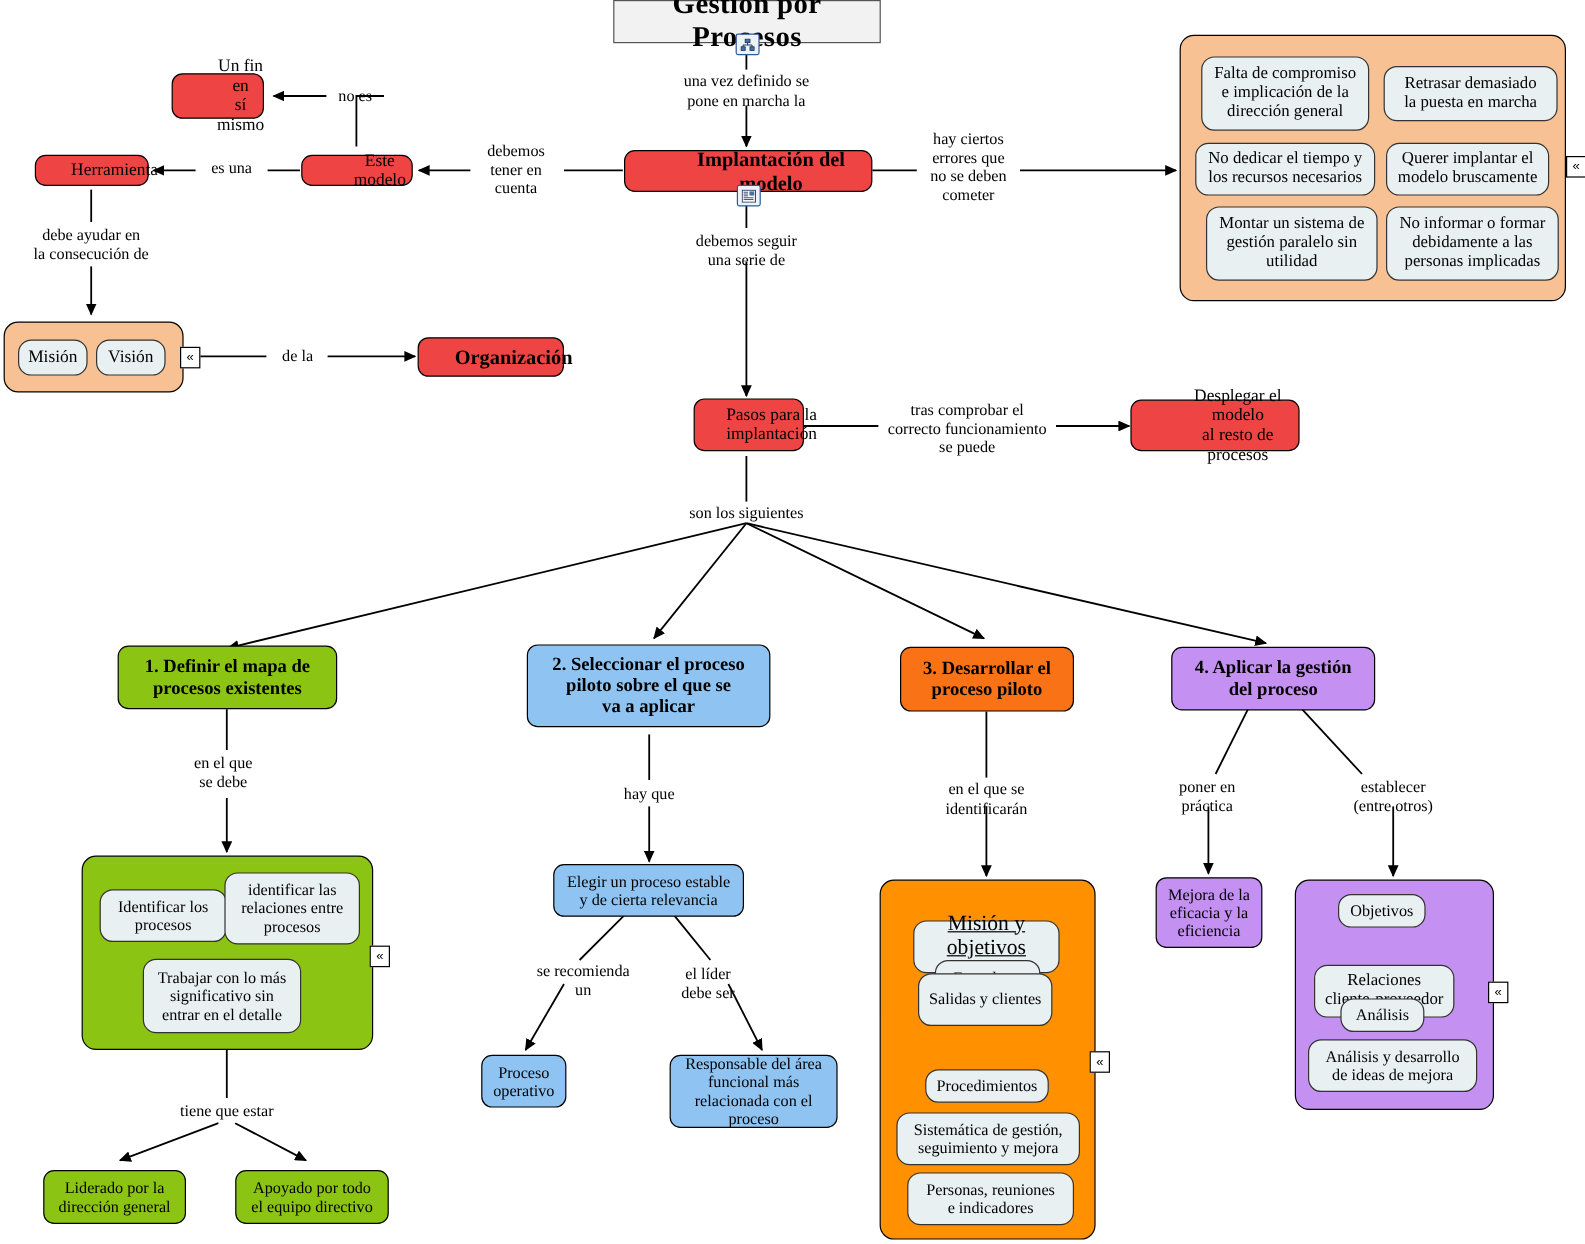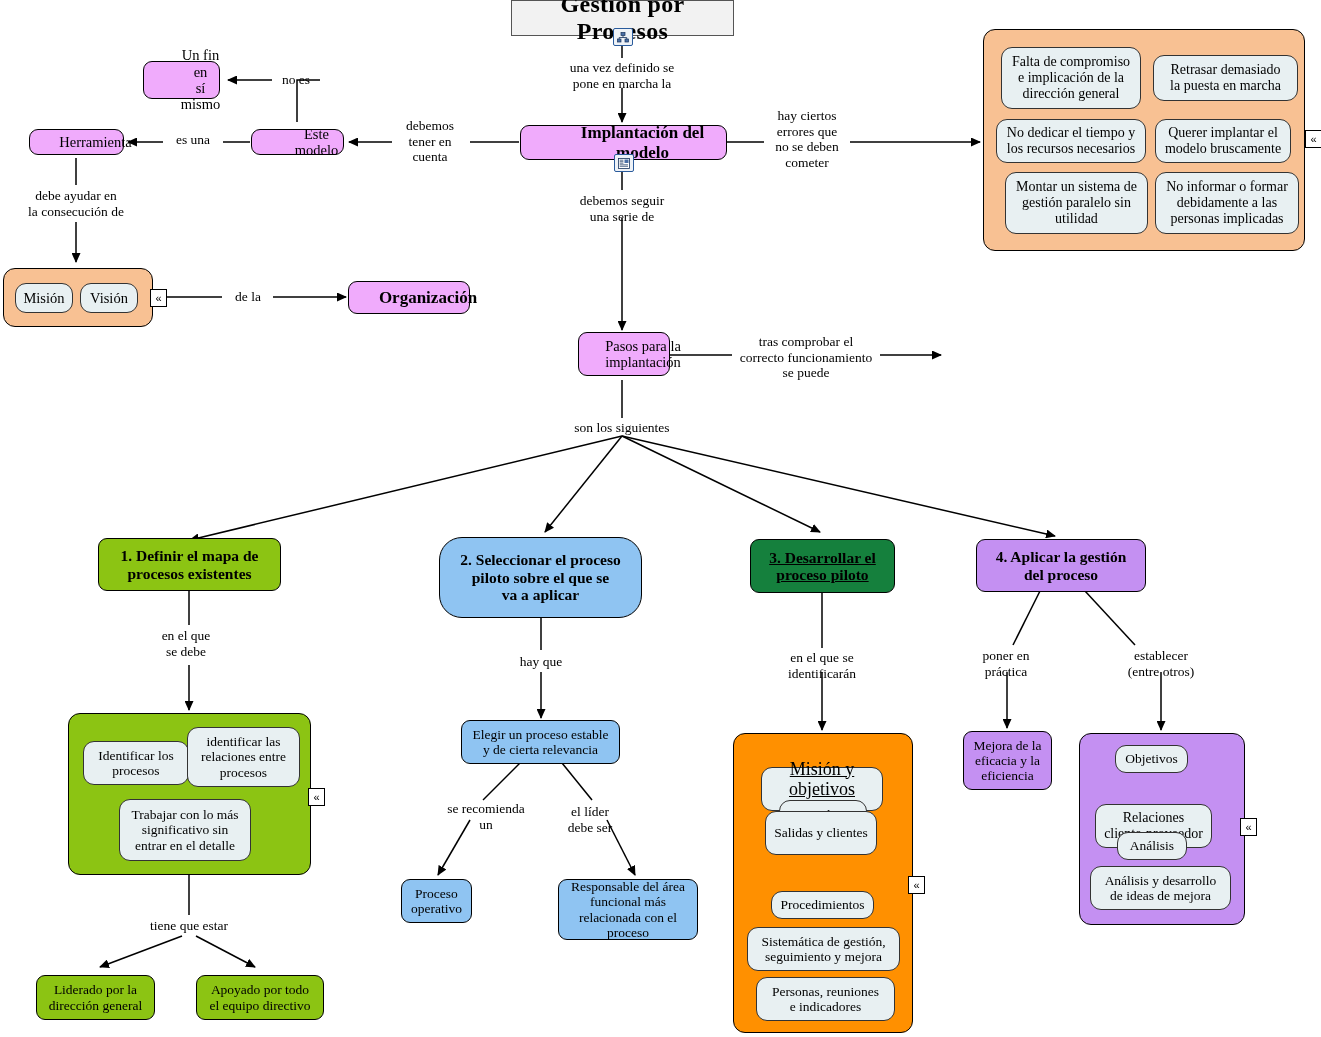--- a/index.html
+++ b/index.html
@@ -3,24 +3,24 @@
 <meta charset="utf-8">
 <style>
   html,body{margin:0;padding:0;background:#ffffff;}
   #canvas{position:relative;width:1321px;height:1037px;background:#ffffff;
           font-family:"Liberation Serif","DejaVu Serif",serif;overflow:hidden;}
   svg.edges{position:absolute;left:0;top:0;width:1321px;height:1037px;pointer-events:none;}
 
   .node{position:absolute;box-sizing:border-box;border:1.4px solid #000;border-radius:9px;
         display:flex;align-items:center;justify-content:center;text-align:center;
         font-size:14.5px;line-height:1.13;color:#000;padding:3px 6px;}
-  .node.peach{background:#f0abfc;padding-left:44px;}
+  .node.peach{background:#ef4444;padding-left:44px;}
   .node.green{background:#8cc413;}
   .node.blue{background:#8fc4f2;}
-  .node.orange{background:#15803d;text-decoration:underline;}
+  .node.orange{background:#f97316;}
   .node.purple{background:#c490f2;}
   .node.pale{background:#e8f0f2;border:1.2px solid #333;border-radius:11px;}
   .node.white{background:#f2f2f2;border:1.2px solid #555;border-radius:0;}
   .node.bold{font-weight:bold;}
   .group{position:absolute;box-sizing:border-box;border:1.4px solid #000;border-radius:12px;}
   .group.peach{background:#f8c193;}
   .group.green{background:#8cc413;}
   .group.orange{background:#ff9000;}
   .group.purple{background:#c490f2;}
 
@@ -174,20 +174,22 @@
   <div class="node pale" style="left:1155px;top:172px;width:144px;height:62px;white-space:pre-line;font-size:14px;">No informar o formar
 debidamente a las
 personas implicadas</div>
   <div class="cbadge" style="left:1305px;top:130px;">«</div>
 
   <div class="node peach" style="left:578px;top:332px;width:92px;height:44px;white-space:pre-line;">Pasos para la
 implantación</div>
   <div class="label" style="left:806px;top:334px;">tras comprobar el
 correcto funcionamiento
 se puede</div>
+  <div class="node peach" style="left:942px;top:333px;width:141px;height:43px;white-space:pre-line;">Desplegar el modelo
+al resto de procesos</div>
   <div class="label" style="left:622px;top:420px;">son los siguientes</div>
 
   <div class="node green bold" style="left:98px;top:538px;width:183px;height:53px;white-space:pre-line;font-size:15.5px;">1. Definir el mapa de
 procesos existentes</div>
   <div class="label" style="left:186px;top:628px;">en el que
 se debe</div>
 
   <div class="group green" style="left:68px;top:713px;width:243px;height:162px;"></div>
   <div class="node pale" style="left:83px;top:741px;width:106px;height:44px;white-space:pre-line;font-size:13.5px;">Identificar los
 procesos</div>
@@ -198,21 +200,21 @@
 significativo sin
 entrar en el detalle</div>
   <div class="cbadge" style="left:308px;top:788px;">«</div>
 
   <div class="label" style="left:189px;top:918px;">tiene que estar</div>
   <div class="node green" style="left:36px;top:975px;width:119px;height:45px;white-space:pre-line;font-size:13.5px;">Liderado por la
 dirección general</div>
   <div class="node green" style="left:196px;top:975px;width:128px;height:45px;white-space:pre-line;font-size:13.5px;">Apoyado por todo
 el equipo directivo</div>
 
-  <div class="node blue bold" style="left:439px;top:537px;width:203px;height:81px;white-space:pre-line;font-size:15.5px;border-radius:23px;">2. Seleccionar el proceso
+  <div class="node blue bold" style="left:439px;top:537px;width:203px;height:69px;white-space:pre-line;font-size:15.5px;">2. Seleccionar el proceso
 piloto sobre el que se
 va a aplicar</div>
   <div class="label" style="left:541px;top:654px;">hay que</div>
 
   <div class="node blue" style="left:461px;top:720px;width:159px;height:44px;white-space:pre-line;font-size:13.5px;">Elegir un proceso estable
 y de cierta relevancia</div>
 
   <div class="label" style="left:486px;top:801px;">se recomienda
 un</div>
   <div class="label" style="left:590px;top:804px;">el líder

